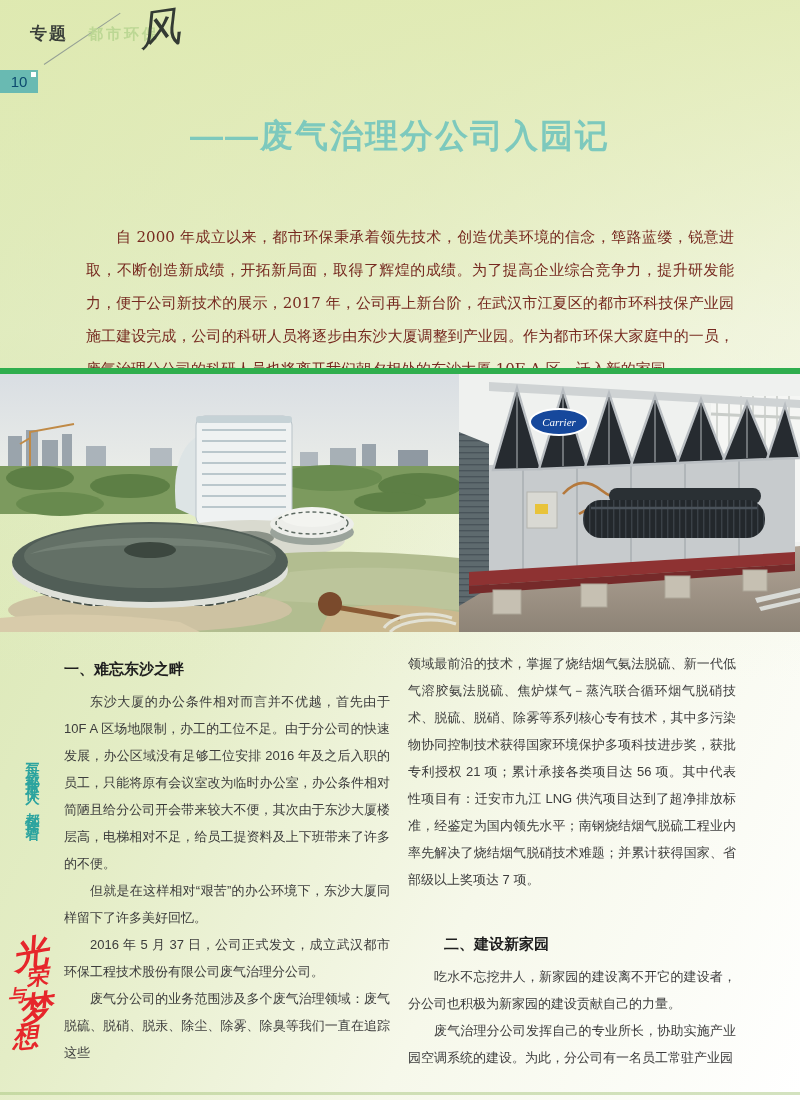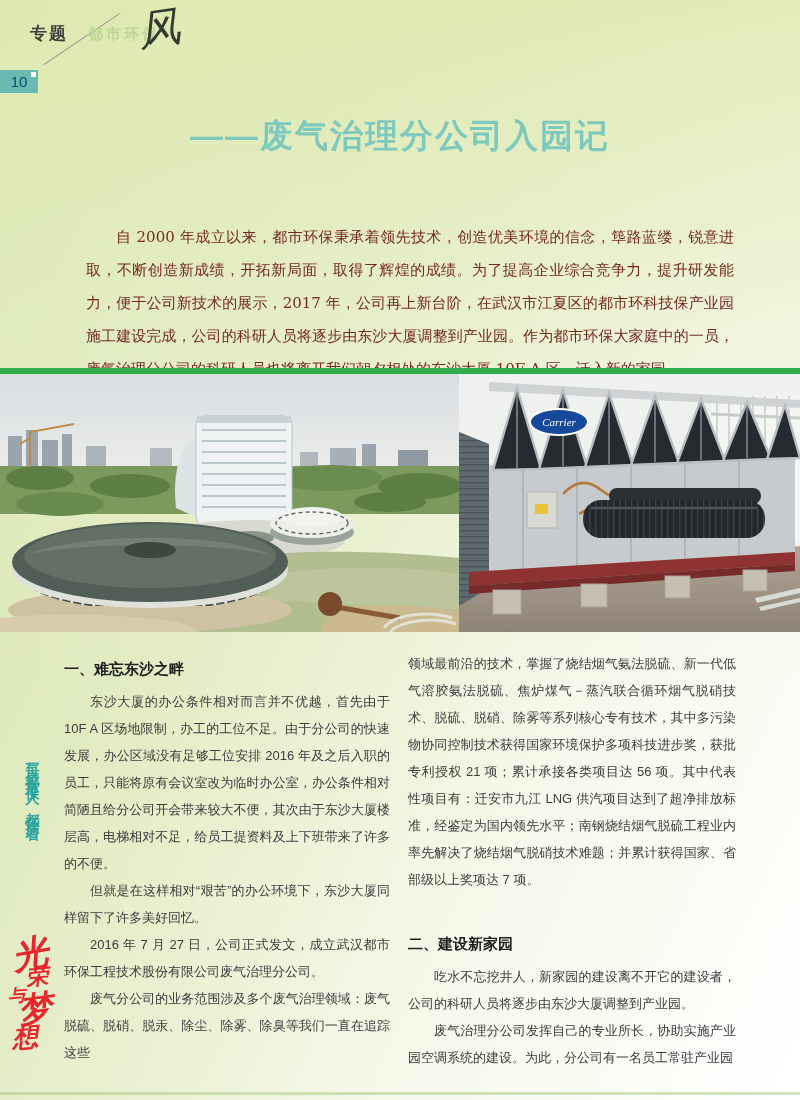--- a/index.html
+++ b/index.html
@@ -41,21 +41,21 @@
   .cg3{font-size:34px;margin-left:14px;margin-top:-12px;transform:rotate(-8deg);}
   .cg4{font-size:26px;margin-left:8px;margin-top:-2px;transform:rotate(-5deg);}
 
   
   .col{position:absolute;color:#3c3c3c;}
   .col-left{left:64px;top:660px;width:326px;}
   .col-right{left:408px;top:650px;width:328px;}
   .col h3{font-size:15px;font-weight:bold;color:#1f1f1f;margin:0 0 9px 0;}
   .col p{font-size:13px;line-height:27px;text-align:justify;margin:0;text-indent:2em;}
   .col p.noindent{text-indent:0;}
-  .col-right h3{margin-top:42px;}
+  .col-right h3{margin-top:42px;margin-left:36px;}
 </style>
 </head>
 <body>
 
 <div class="page">
 
   <span class="section-label">专题</span>
   <div class="diag"></div>
   <span class="brand">都市环保</span>
   <span class="brand-mark">风</span>
@@ -262,25 +262,25 @@
     <span class="cg1">荣</span>
     <span class="cg2">与</span>
     <span class="cg3">梦</span>
     <span class="cg4">想</span>
   </div>
 
   <div class="col col-left">
     <h3>一、难忘东沙之畔</h3>
     <p>东沙大厦的办公条件相对而言并不优越，首先由于10F A 区场地限制，办工的工位不足。由于分公司的快速发展，办公区域没有足够工位安排 2016 年及之后入职的员工，只能将原有会议室改为临时办公室，办公条件相对简陋且给分公司开会带来较大不便，其次由于东沙大厦楼层高，电梯相对不足，给员工提资料及上下班带来了许多的不便。</p>
     <p>但就是在这样相对“艰苦”的办公环境下，东沙大厦同样留下了许多美好回忆。</p>
-    <p>2016 年 7 月 27 日，公司正式发文，成立武汉都市环保工程技术股份有限公司废气治理分公司。</p>
+    <p>2016 年 5 月 37 日，公司正式发文，成立武汉都市环保工程技术股份有限公司废气治理分公司。</p>
     <p>废气分公司的业务范围涉及多个废气治理领域：废气脱硫、脱硝、脱汞、除尘、除雾、除臭等我们一直在追踪这些</p>
   </div>
 
   <div class="col col-right">
     <p class="noindent">领域最前沿的技术，掌握了烧结烟气氨法脱硫、新一代低气溶胶氨法脱硫、焦炉煤气－蒸汽联合循环烟气脱硝技术、脱硫、脱硝、除雾等系列核心专有技术，其中多污染物协同控制技术获得国家环境保护多项科技进步奖，获批专利授权 21 项；累计承接各类项目达 56 项。其中代表性项目有：迁安市九江 LNG 供汽项目达到了超净排放标准，经鉴定为国内领先水平；南钢烧结烟气脱硫工程业内率先解决了烧结烟气脱硝技术难题；并累计获得国家、省部级以上奖项达 7 项。</p>
     <h3>二、建设新家园</h3>
-    <p>吃水不忘挖井人，新家园的建设离不开它的建设者，公司的科研人员将逐步由东沙大厦调整到产业园。</p>
+    <p>吃水不忘挖井人，新家园的建设离不开它的建设者，分公司也积极为新家园的建设贡献自己的力量。</p>
     <p>废气治理分公司发挥自己的专业所长，协助实施产业园空调系统的建设。为此，分公司有一名员工常驻产业园</p>
   </div>
 
   <div class="bottom-edge"></div>
 </div>
 
 </body></html>

